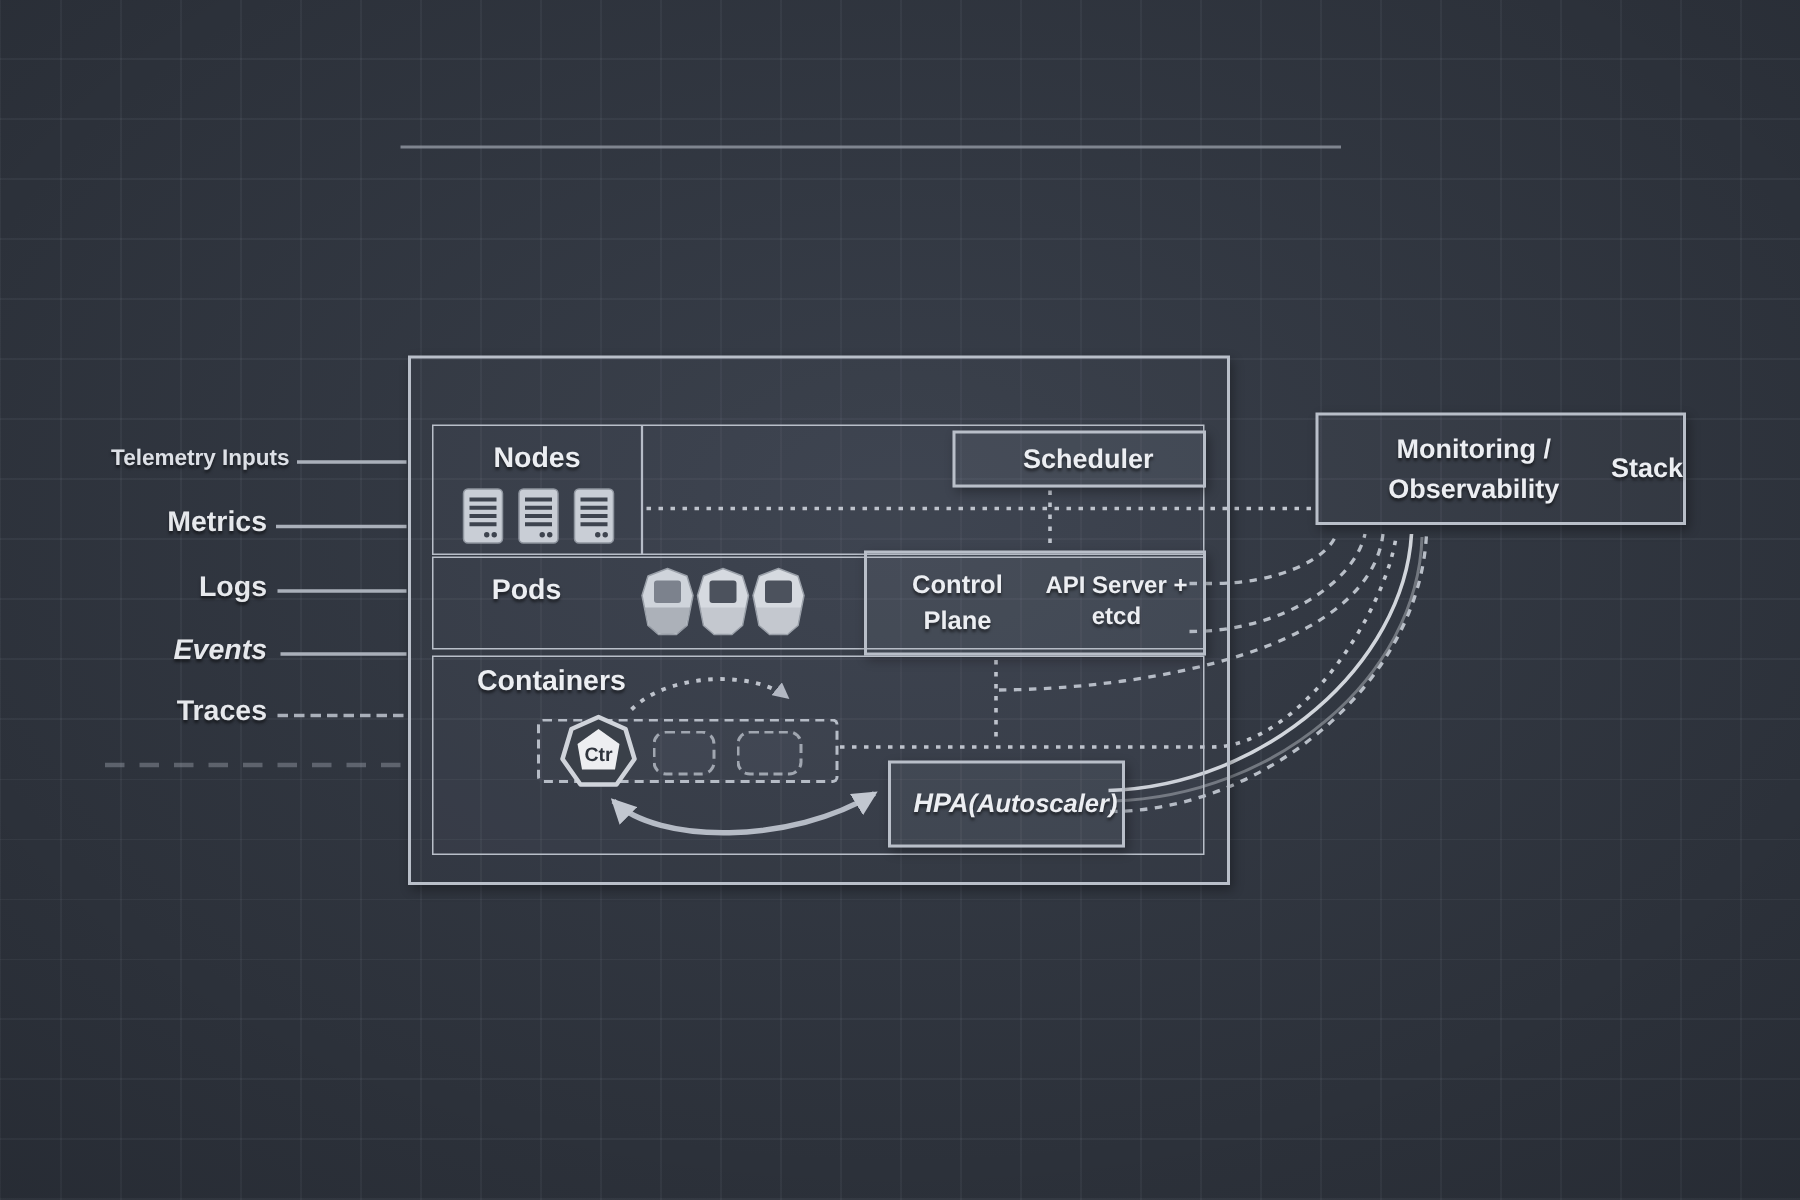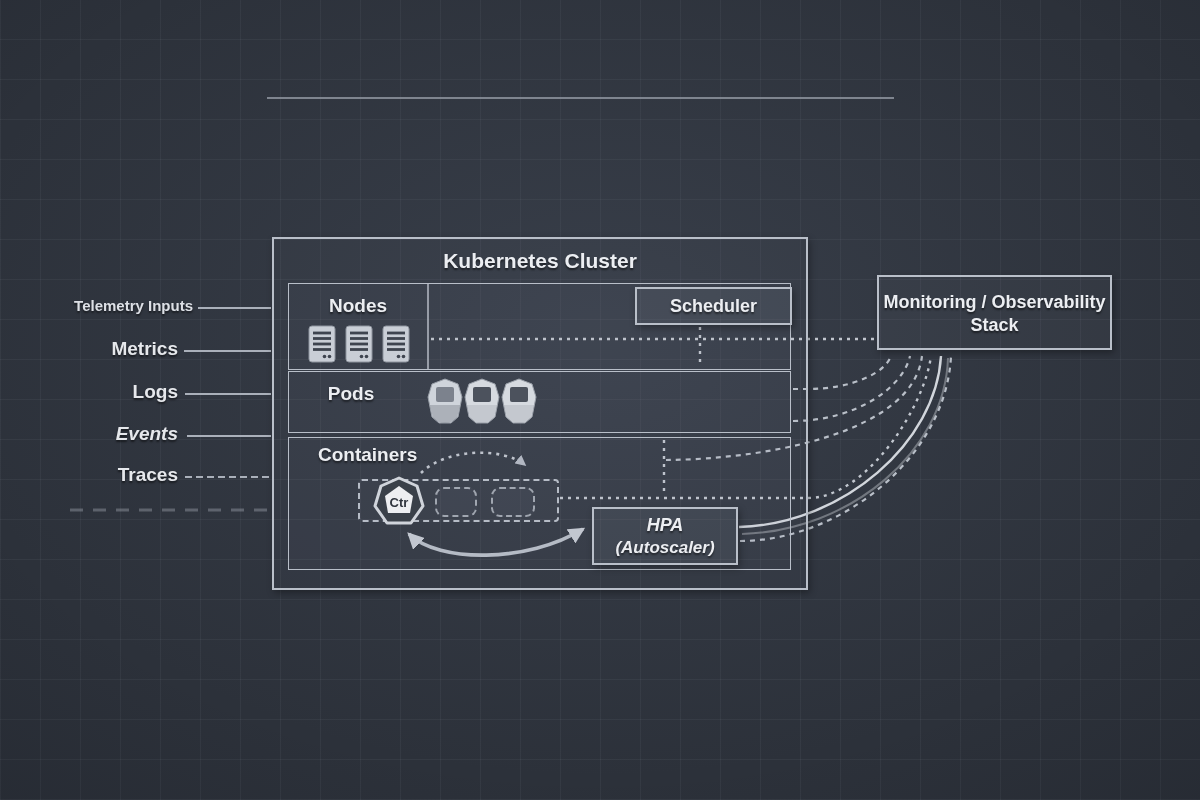--- a/index.html
+++ b/index.html
@@ -30,29 +30,30 @@
   .side-label{
     width:150px;text-align:right;color:#e6e8ec;font-weight:700;font-size:19px;
     text-shadow:0 2px 2px rgba(0,0,0,.5);
   }
   .side-label.small{font-size:15px;font-weight:700;color:#dde0e6;}
   .box{
     border:2px solid var(--line);
     background:var(--boxfill);
     box-shadow:2px 3px 7px rgba(0,0,0,.32);
     color:var(--txt);
+    padding-left:12px;
   }
   .row{
     border:1.5px solid var(--line);
     background:var(--rowfill);
     box-shadow:none;
   }
   .label{color:var(--txt);font-weight:700;text-shadow:0 2px 2px rgba(0,0,0,.5);}
   .center{display:flex;align-items:center;justify-content:center;text-align:center;}
-  .col{display:flex;flex-direction:column;align-items:center;justify-content:center;}
+  .col{display:flex;align-items:center;justify-content:center;text-align:center;}
   .dashed-group{
     border:2px dashed #b6bcc6;border-radius:4px;background:rgba(150,162,182,.03);
   }
   .ghost{
     border:2px dashed #a0a6b0;border-radius:9px;background:rgba(150,162,182,.05);
   }
   svg{display:block;}
 </style>
 </head>
 <body>
@@ -104,21 +105,20 @@
 
   <div class="abs title-rule"></div>
 
   <div class="abs side-label small" style="left:43px;top:297px;">Telemetry Inputs</div>
   <div class="abs side-label" style="left:28px;top:338px;">Metrics</div>
   <div class="abs side-label" style="left:28px;top:381px;">Logs</div>
   <div class="abs side-label" style="left:28px;top:423px;font-style:italic;">Events</div>
   <div class="abs side-label" style="left:28px;top:464px;">Traces</div>
 
   <div class="abs box" style="left:272px;top:237px;width:532px;height:349px;background:rgba(150,162,182,.03);"></div>
-  <div class="abs label center" style="left:272px;top:246px;width:536px;height:30px;font-size:21px;">Kubernetes Cluster</div>
 
   <div class="abs box row" style="left:288px;top:283px;width:501px;height:85px;"></div>
   <div class="abs label center" style="left:296px;top:294px;width:124px;height:24px;font-size:19px;">Nodes</div>
 
   <svg class="abs" style="left:308px;top:325px;" width="28" height="38" viewBox="0 0 28 38">
     <rect x="1" y="1" width="26" height="36" rx="3" fill="#c9ced6" stroke="#8f959f"></rect>
     <g stroke="#3e444f" stroke-width="2.8">
         <path d="M5 8 H23"></path>
         <path d="M5 13.5 H23"></path>
         <path d="M5 19 H23"></path>
@@ -164,20 +164,24 @@
     <polygon points="18,1 31,6 35,19 31,39 24,45 12,45 5,39 1,19 5,6" fill="#d6dae0" stroke="#9aa0a9" stroke-linejoin="round"></polygon>
     <path d="M3 27 L33 27 L30 40 Q26 45 18 45 Q10 45 6 40 Z" fill="rgba(150,156,166,.28)"></path>
     <rect x="9" y="9" width="18" height="15" rx="2" fill="#4c525d"></rect>
   </svg>
   <svg class="abs" style="left:501px;top:378px;" width="36" height="46" viewBox="0 0 36 46">
     <polygon points="18,1 31,6 35,19 31,39 24,45 12,45 5,39 1,19 5,6" fill="#d6dae0" stroke="#9aa0a9" stroke-linejoin="round"></polygon>
     <path d="M3 27 L33 27 L30 40 Q26 45 18 45 Q10 45 6 40 Z" fill="rgba(150,156,166,.28)"></path>
     <rect x="9" y="9" width="18" height="15" rx="2" fill="#4c525d"></rect>
   </svg>
 
+  <div class="abs box col" style="left:576px;top:367px;width:212px;height:66px;background:rgba(150,162,182,.09);">
+    <div class="label" style="font-size:17px;line-height:1.4;">Control Plane</div>
+    <div class="label" style="font-size:16px;line-height:1.3;">API Server + etcd</div>
+  </div>
 
   <div class="abs box row" style="left:288px;top:437px;width:501px;height:131px;"></div>
   <div class="abs label" style="left:318px;top:444px;font-size:19px;">Containers</div>
 
   <div class="abs dashed-group" style="left:358px;top:479px;width:197px;height:39px;"></div>
 
   <svg class="abs" style="left:370px;top:476px;" width="58" height="50" viewBox="0 0 58 50">
     <polygon points="29,2 47,10 53,30 41,47 17,47 5,30 11,10" fill="#3a4049" stroke="#d0d4db" stroke-width="3" stroke-linejoin="round"></polygon>
     <path d="M29 10 L43 20 L40 37 L18 37 L15 20 Z" fill="#edeef1"></path>
     <text x="29" y="31" text-anchor="middle" font-size="13" font-weight="bold" fill="#2f343d" font-family="Liberation Sans, sans-serif">Ctr</text>

